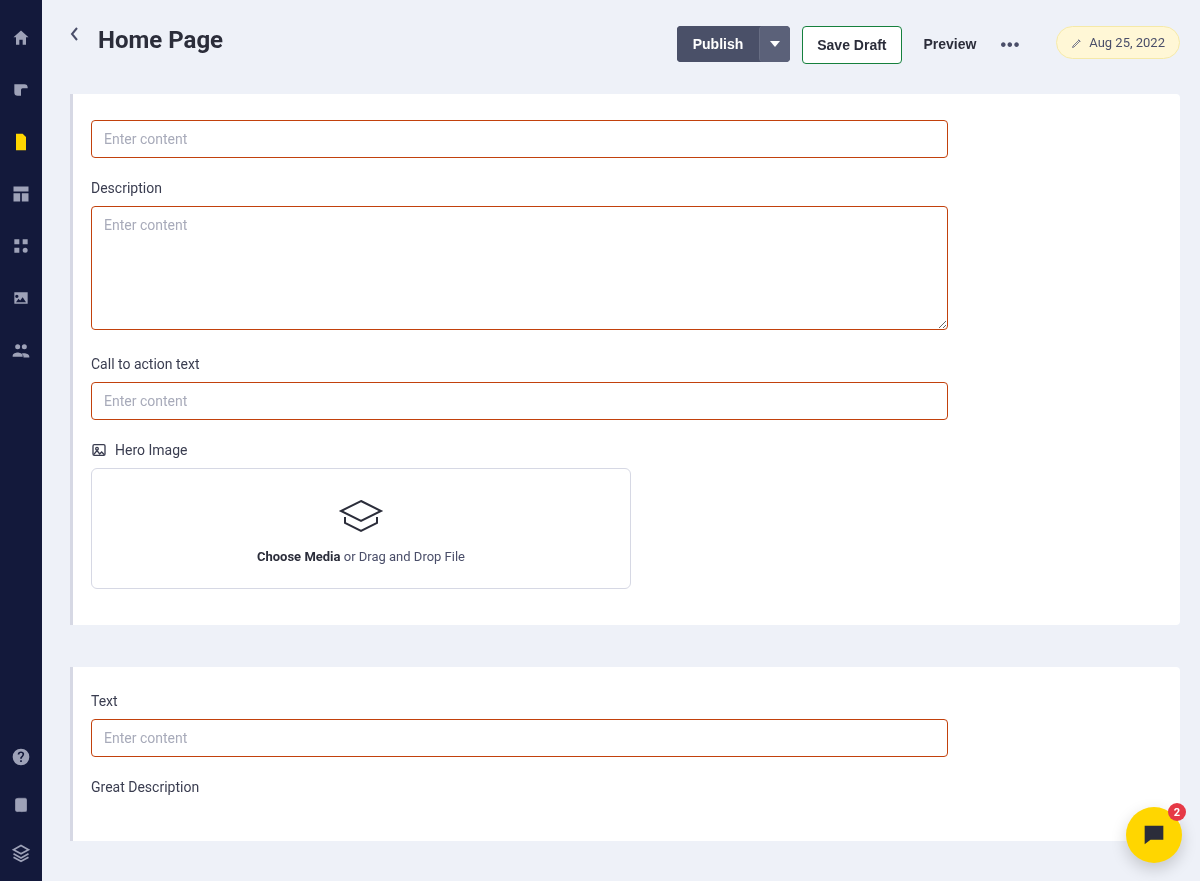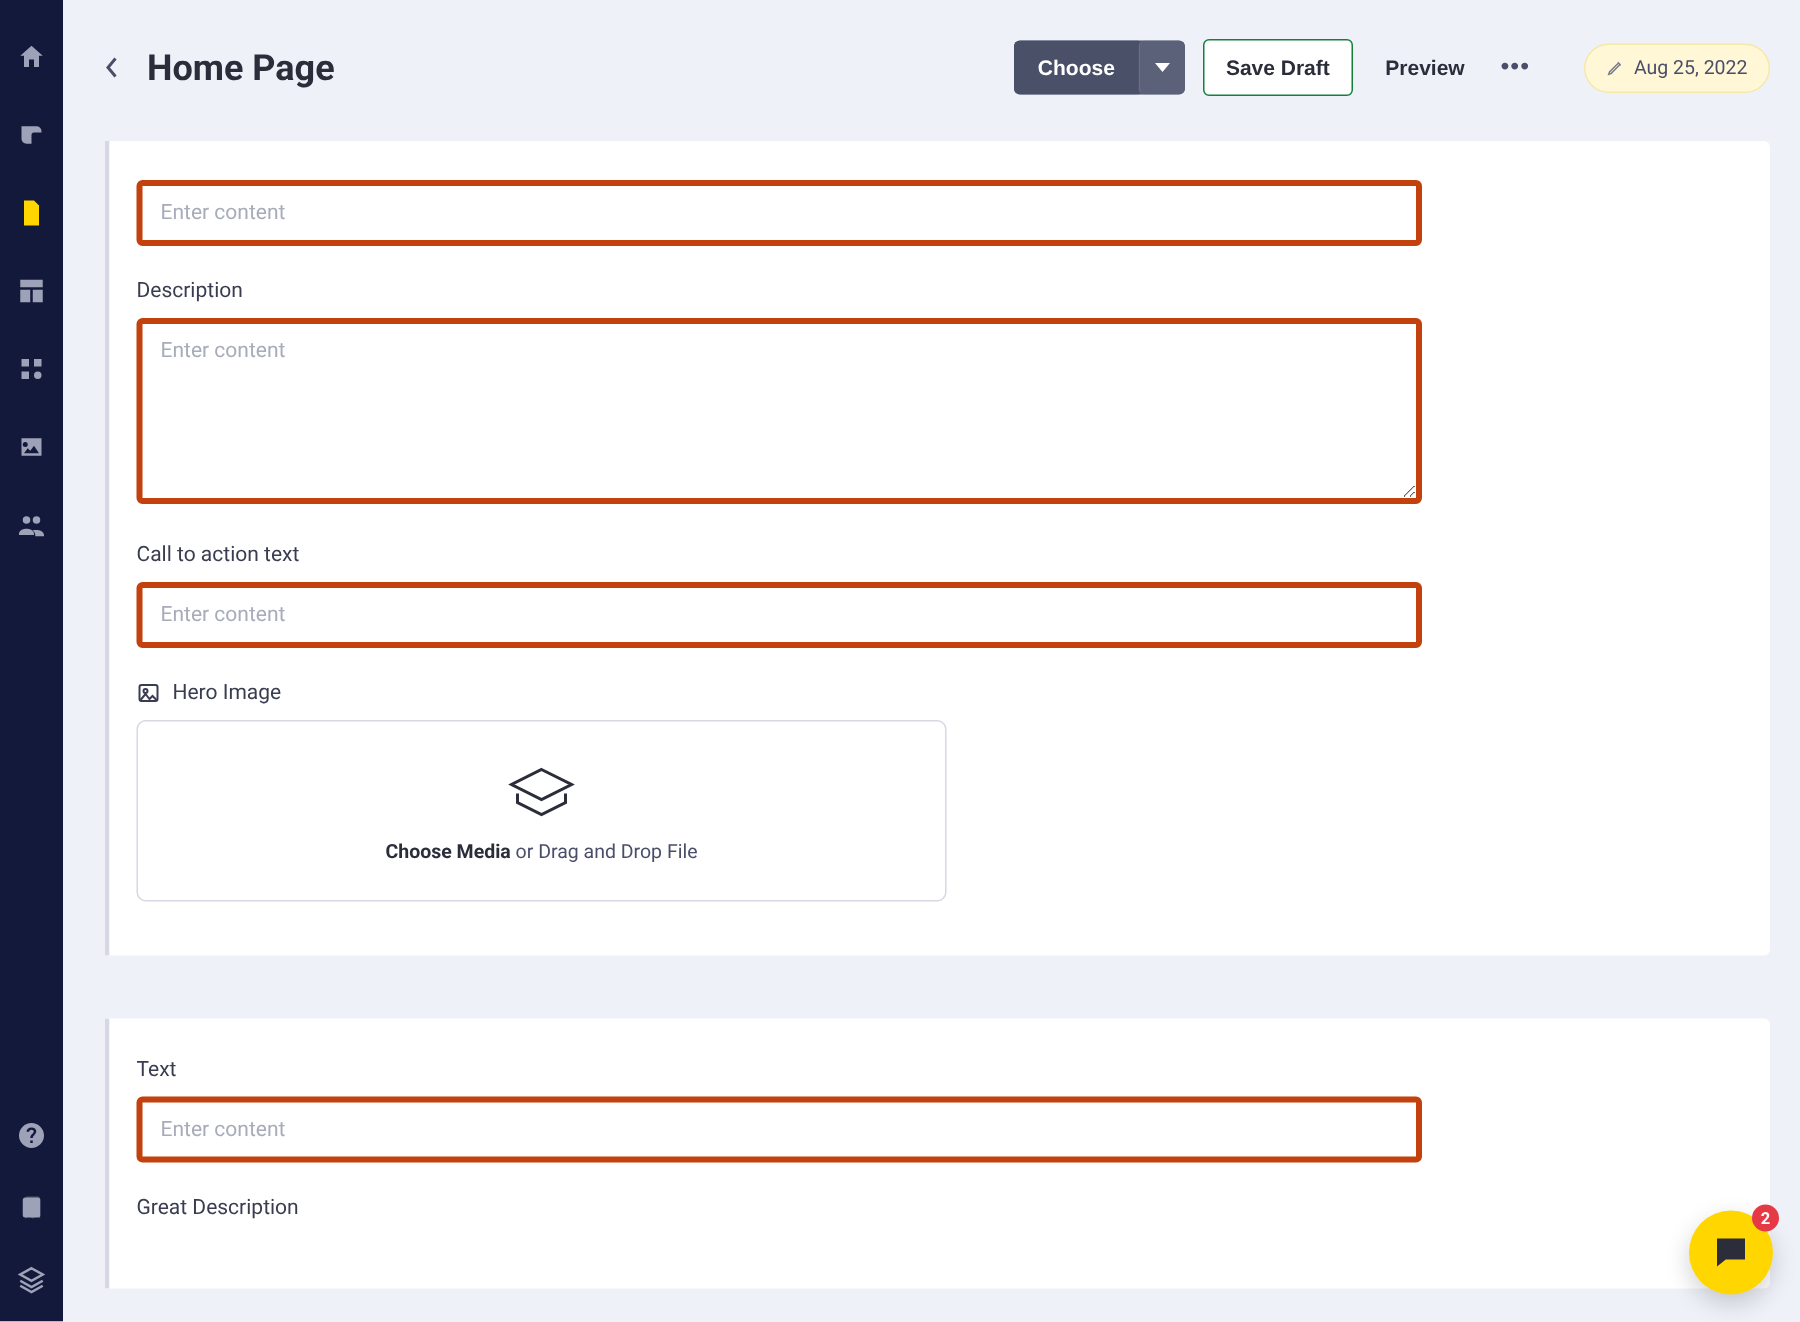--- a/index.html
+++ b/index.html
@@ -46,21 +46,21 @@
   
   .main {
     flex: 1;
     overflow-y: auto;
     padding: 26px 20px 40px 28px;
     position: relative;
   }
 
   .header-row {
     display: flex;
-    align-items: center;
+    align-items: flex-start;
     margin-bottom: 30px;
   }
   .back-chevron {
     color: #4a4e69;
     margin-right: 18px;
     cursor: pointer;
     display:flex;
     align-items:center;
   }
   .page-title {
@@ -145,21 +145,21 @@
   .field-label {
     font-size: 14px;
     color: #3a3d50;
     margin-bottom: 10px;
     display:flex;
     align-items:center;
     gap:8px;
   }
   .txt {
     width: 100%;
-    border: 4px solid #c2410c;
+    border: 1px solid #c2410c;
     border-radius: 4px;
     padding: 10px 12px;
     font-size: 14px;
     font-family: inherit;
     color: #2b2d3a;
     background:#fff;
   }
   .txt::placeholder { color: #a8abba; }
   textarea.txt { height: 124px; resize: both; }
 
@@ -276,21 +276,21 @@
   <main class="main">
     <div class="header-row">
       <span class="back-chevron">
         <svg width="10" height="16" viewBox="0 0 10 16" fill="none" stroke="currentColor" stroke-width="2">
             <path d="M7 2L2 8l5 6"></path>
           </svg>
       </span>
       <h1 class="page-title">Home Page</h1>
       <div class="spacer"></div>
       <div class="btn-publish-group">
-        <button class="btn btn-publish">Choose</button>
+        <button class="btn btn-publish">Publish</button>
         <button class="btn btn-publish-dd">
           <svg width="10" height="6" viewBox="0 0 10 6" fill="currentColor">
               <path d="M0 0h10L5 6z"></path>
             </svg>
         </button>
       </div>
       <button class="btn btn-save">Save Draft</button>
       <button class="btn btn-preview">Preview</button>
       <button class="btn btn-more">•••</button>
       <div class="date-pill">

